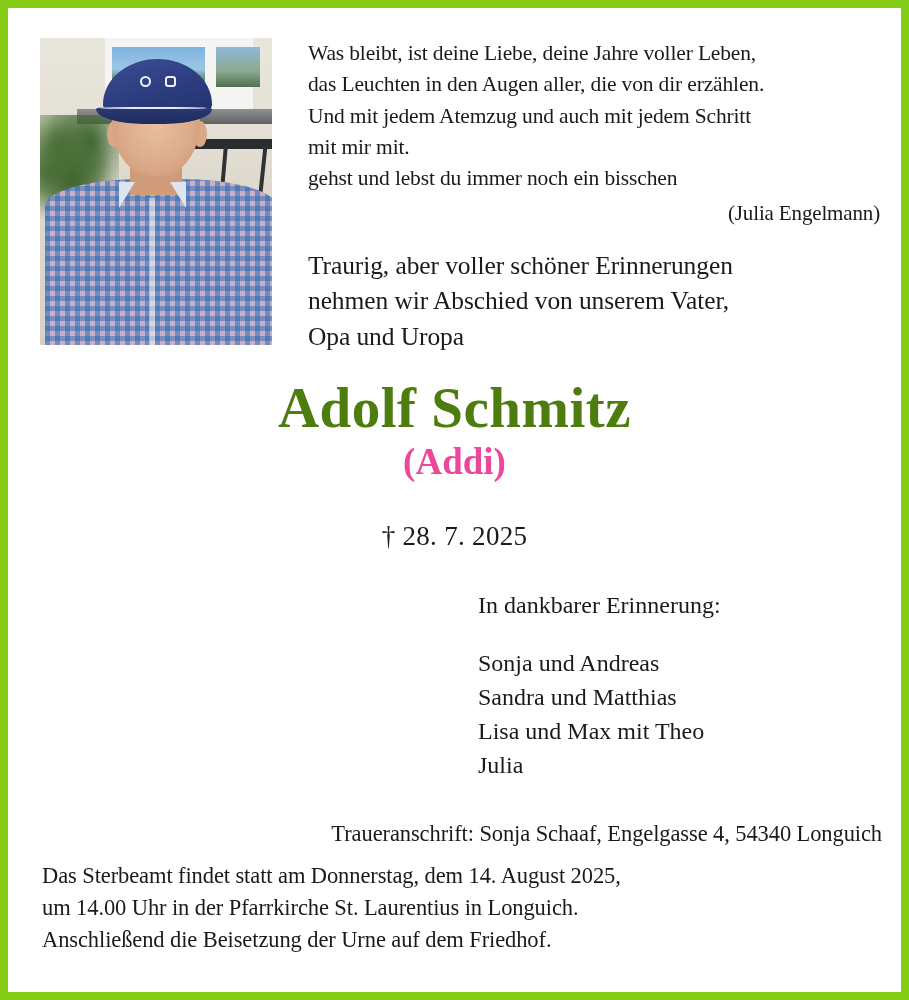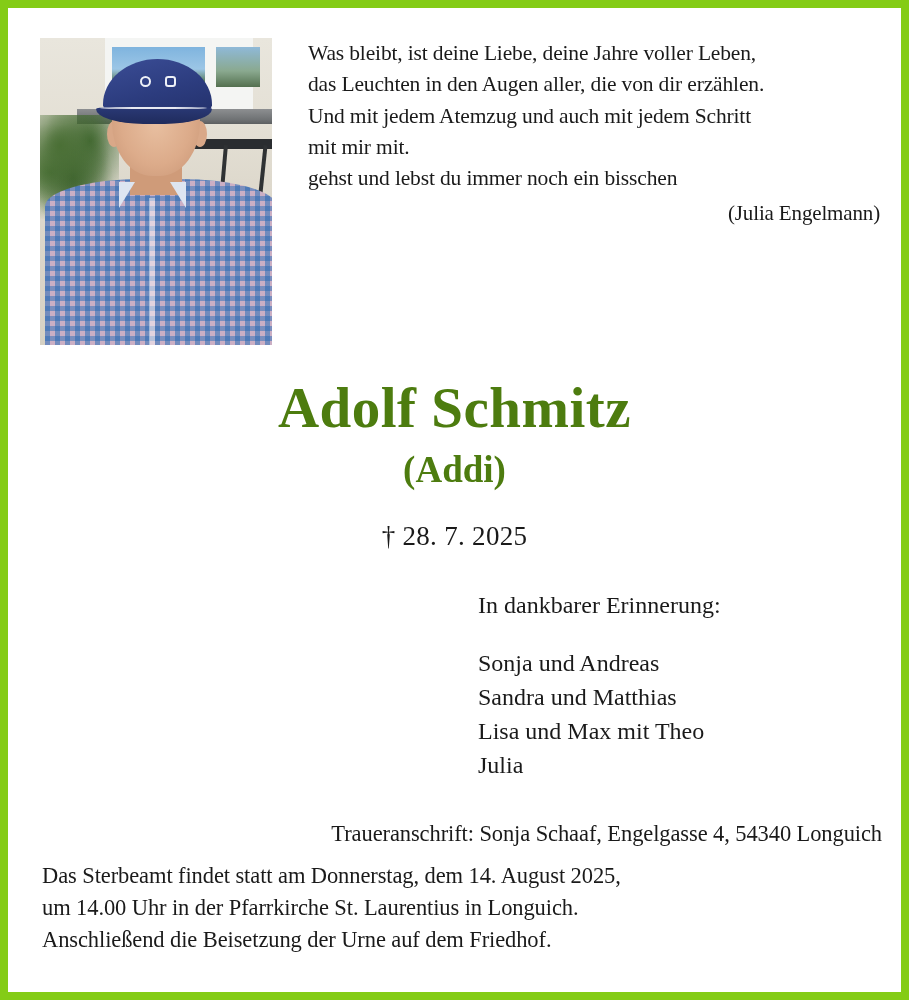--- a/index.html
+++ b/index.html
@@ -245,23 +245,23 @@
   .name-main {
     font-size: 57px;
     font-weight: bold;
     letter-spacing: 0.5px;
     line-height: 1.05;
     color: #4d7c0f;
   }
   .name-nick {
     font-size: 37px;
     font-weight: bold;
-    margin-top: 12px;
+    margin-top: 4px;
     line-height: 1.1;
-    color: #4d7c0f;
+    color: #ec4899;
   }
   .dates {
     position: absolute;
     left: 0; right: 0;
     top: 513px;
     display: flex;
     justify-content: center;
     gap: 96px;
     font-size: 27px;
     letter-spacing: 0.3px;
@@ -331,20 +331,25 @@
 
     <div class="poem">
       <div class="poem-line">Was bleibt, ist deine Liebe, deine Jahre voller Leben,</div>
       <div class="poem-line">das Leuchten in den Augen aller, die von dir erzählen.</div>
       <div class="poem-line">Und mit jedem Atemzug und auch mit jedem Schritt</div>
       <div class="poem-line">mit mir mit.</div>
       <div class="poem-line">gehst und lebst du immer noch ein bisschen</div>
       <div class="poem-author">(Julia Engelmann)</div>
     </div>
 
+    <div class="farewell">
+      <div class="farewell-line">Traurig, aber voller schöner Erinnerungen</div>
+      <div class="farewell-line">nehmen wir Abschied von unserem Vater,</div>
+      <div class="farewell-line">Opa und Uropa</div>
+    </div>
 
     <div class="name-block">
       <div class="name-main">Adolf Schmitz</div>
       <div class="name-nick">(Addi)</div>
     </div>
 
     <div class="dates">
       <div class="date-item">† 28. 7. 2025</div>
     </div>
 

